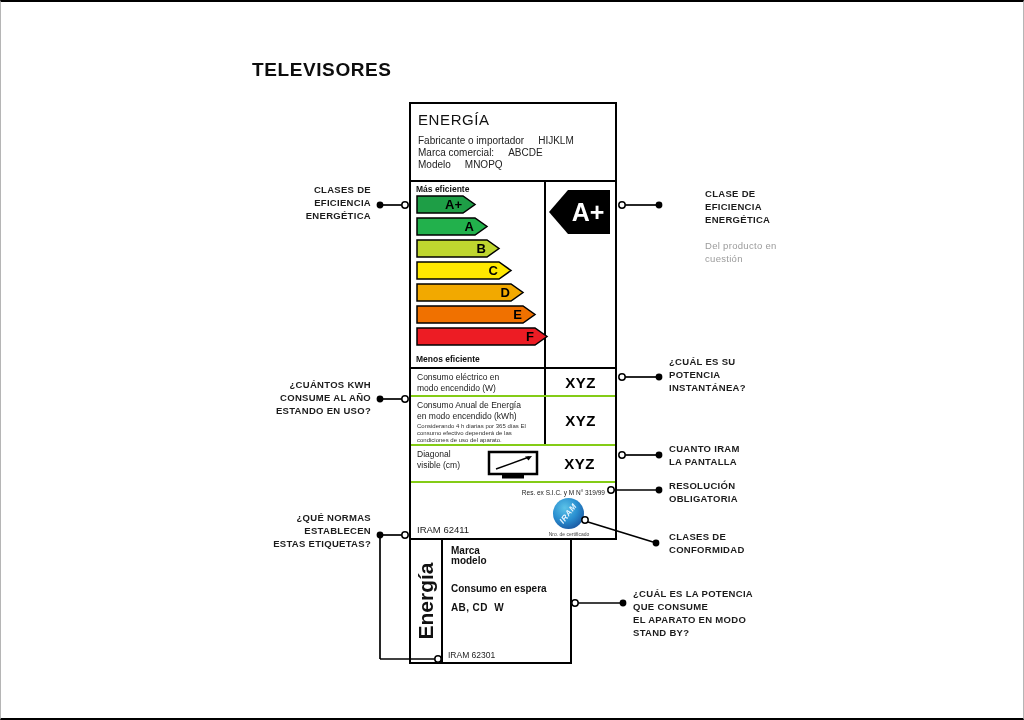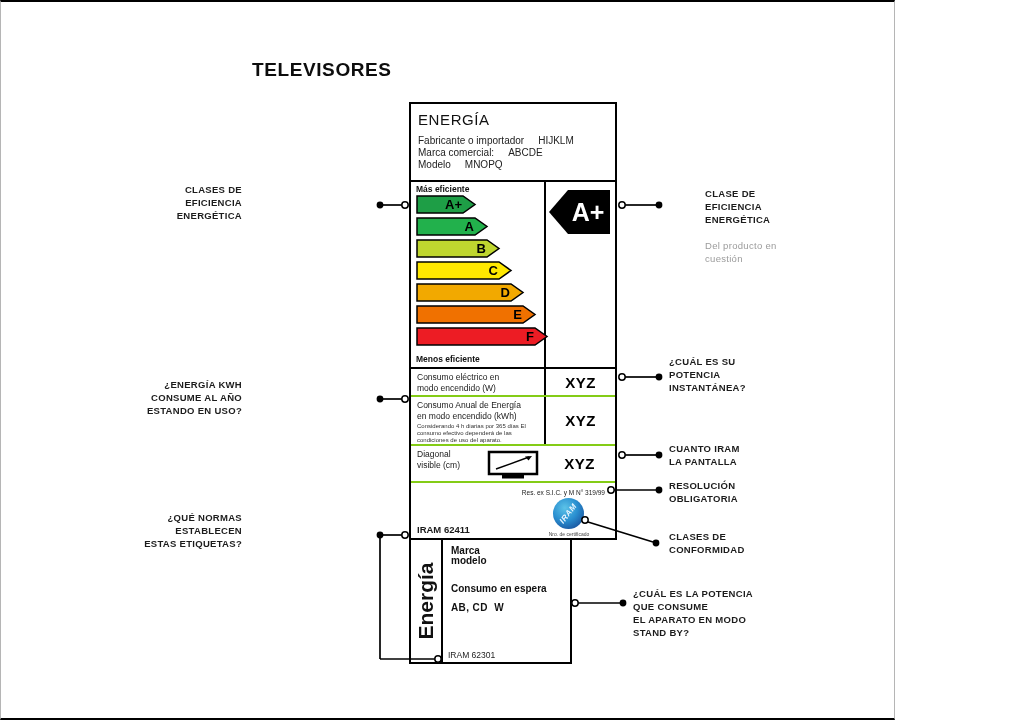--- a/index.html
+++ b/index.html
@@ -1,17 +1,17 @@
 <!DOCTYPE html>
 <html><head>
 <meta charset="utf-8">
 <style>
   * { margin:0; padding:0; box-sizing:border-box; }
   body { font-family:"Liberation Sans", sans-serif; background:#fff; }
-  .canvas { position:relative; width:895px; height:720px; background:#fff; overflow:hidden;
+  .canvas { position:relative; width:1024px; height:720px; background:#fff; overflow:hidden;
             border-top:2px solid #000; border-bottom:2px solid #000;
             border-left:1px solid #b5b5b5; border-right:1px solid #b5b5b5;padding-left:20px; }
   .page-title { position:absolute; left:251px; top:57px; font-size:19px; font-weight:bold;
                 letter-spacing:0.6px; color:#0d0d0d; }
 
   
   .label { position:absolute; left:408px; top:100px; width:208px; height:438px;
            border:2px solid #000; background:#fff; display:flex; flex-direction:column; }
   .sec-header { height:78px; border-bottom:2px solid #000; padding:7px 9px 0 7px; }
   .hdr-title { font-size:15px; letter-spacing:0.6px; color:#111; margin-bottom:7px; }
@@ -39,21 +39,21 @@
 
   .sec-footer { flex:1; position:relative; }
   .res-text { position:absolute; top:6px; right:10px; font-size:6.5px; color:#222; }
   .iram-logo { position:absolute; left:142px; top:15px; width:31px; height:31px; border-radius:50%;
                background:radial-gradient(circle at 38% 32%, #5cc3e8 0%, #2a8fd0 45%, #1d5fa8 75%, #14488f 100%);
                display:flex; align-items:center; justify-content:center; }
   .iram-logo span { color:#eaf6ff; font-weight:bold; font-style:italic; font-size:8px;
                     letter-spacing:0.5px; transform:rotate(-52deg); }
   .cert-caption { position:absolute; left:117px; top:48px; width:82px; text-align:center;
                   font-size:5px; color:#444; }
-  .footer-standard { position:absolute; left:6px; bottom:3px; font-size:9.5px; color:#1a1a1a;font-weight:bold; }
+  .footer-standard { position:absolute; left:6px; bottom:3px; font-size:9.5px; color:#1a1a1a; }
 
   
   .standby { position:absolute; left:408px; top:538px; width:163px; height:124px;
              border:2px solid #000; border-top:none; background:#fff; display:flex; }
   .standby-strip { width:32px; border-right:2px solid #000; position:relative; }
   .standby-strip span { position:absolute; left:50%; top:50%;
                         transform:translate(-50%,-50%) rotate(-90deg); white-space:nowrap;
                         font-size:21px; font-weight:bold; color:#111; }
   .standby-content { flex:1; position:relative; padding:6px 0 0 8px; font-weight:bold;
                      font-size:10px; color:#111; }
@@ -203,21 +203,21 @@
 modelo</div>
       <div class="standby-consumo">Consumo en espera</div>
       <div class="standby-value">AB, CD  W</div>
       <div class="standby-standard">IRAM 62301</div>
     </div>
   </div>
 
   <div class="ann ann-left" style="right:652px; top:181px;">CLASES DE
 EFICIENCIA
 ENERGÉTICA</div>
-  <div class="ann ann-left" style="right:652px; top:376px;">¿ENERGÍA KWH
+  <div class="ann ann-left" style="right:652px; top:376px;">¿CUÁNTOS KWH
 CONSUME AL AÑO
 ESTANDO EN USO?</div>
   <div class="ann ann-left" style="right:652px; top:509px;">¿QUÉ NORMAS
 ESTABLECEN
 ESTAS ETIQUETAS?</div>
 
   <div class="ann" style="left:668px; top:172px;margin-left:36px;">
     <div>CLASE DE
 EFICIENCIA
 ENERGÉTICA</div>

